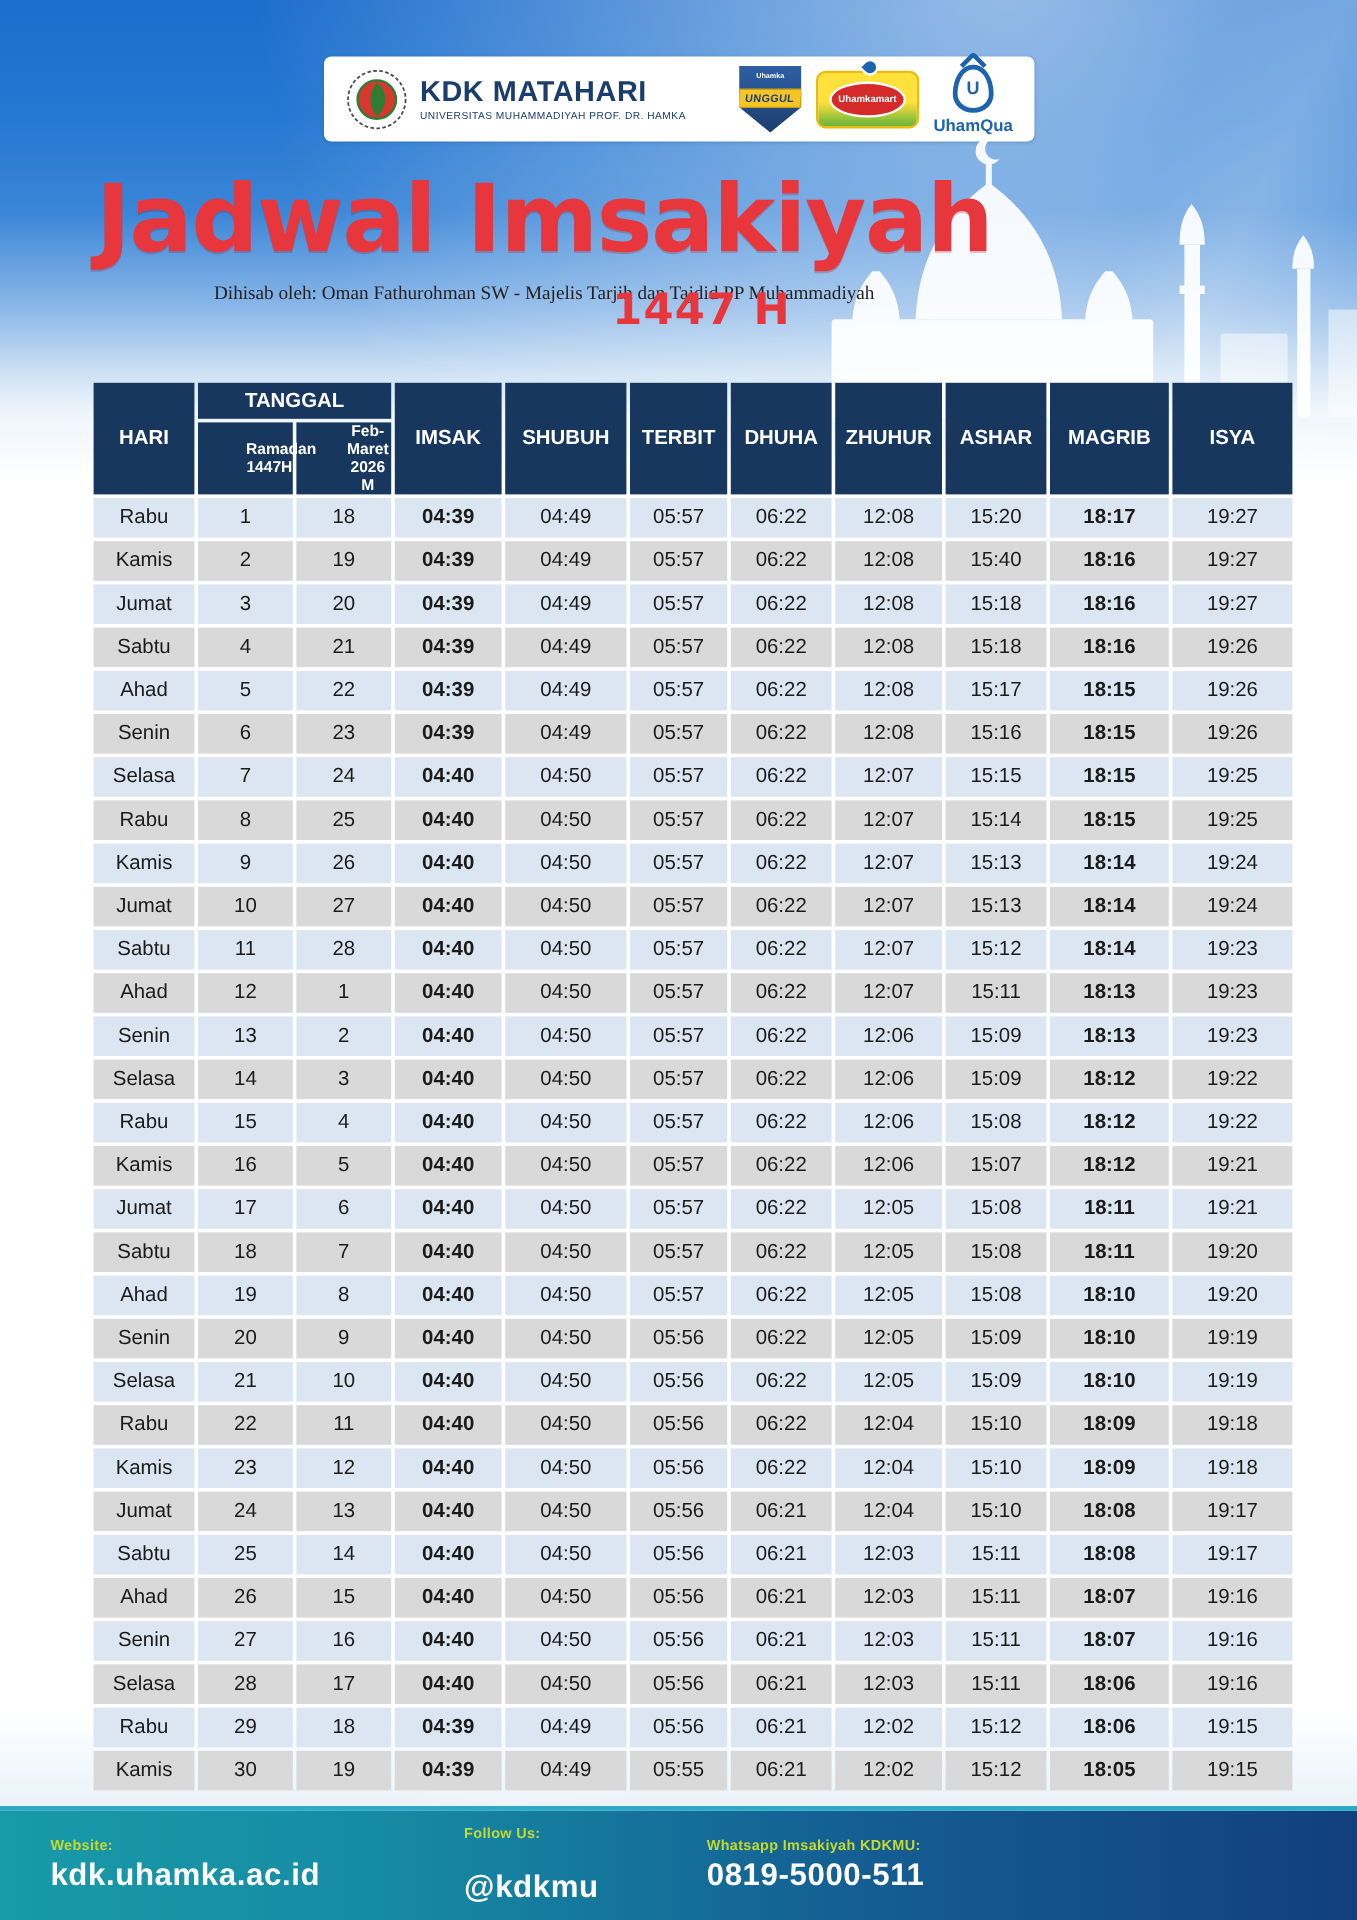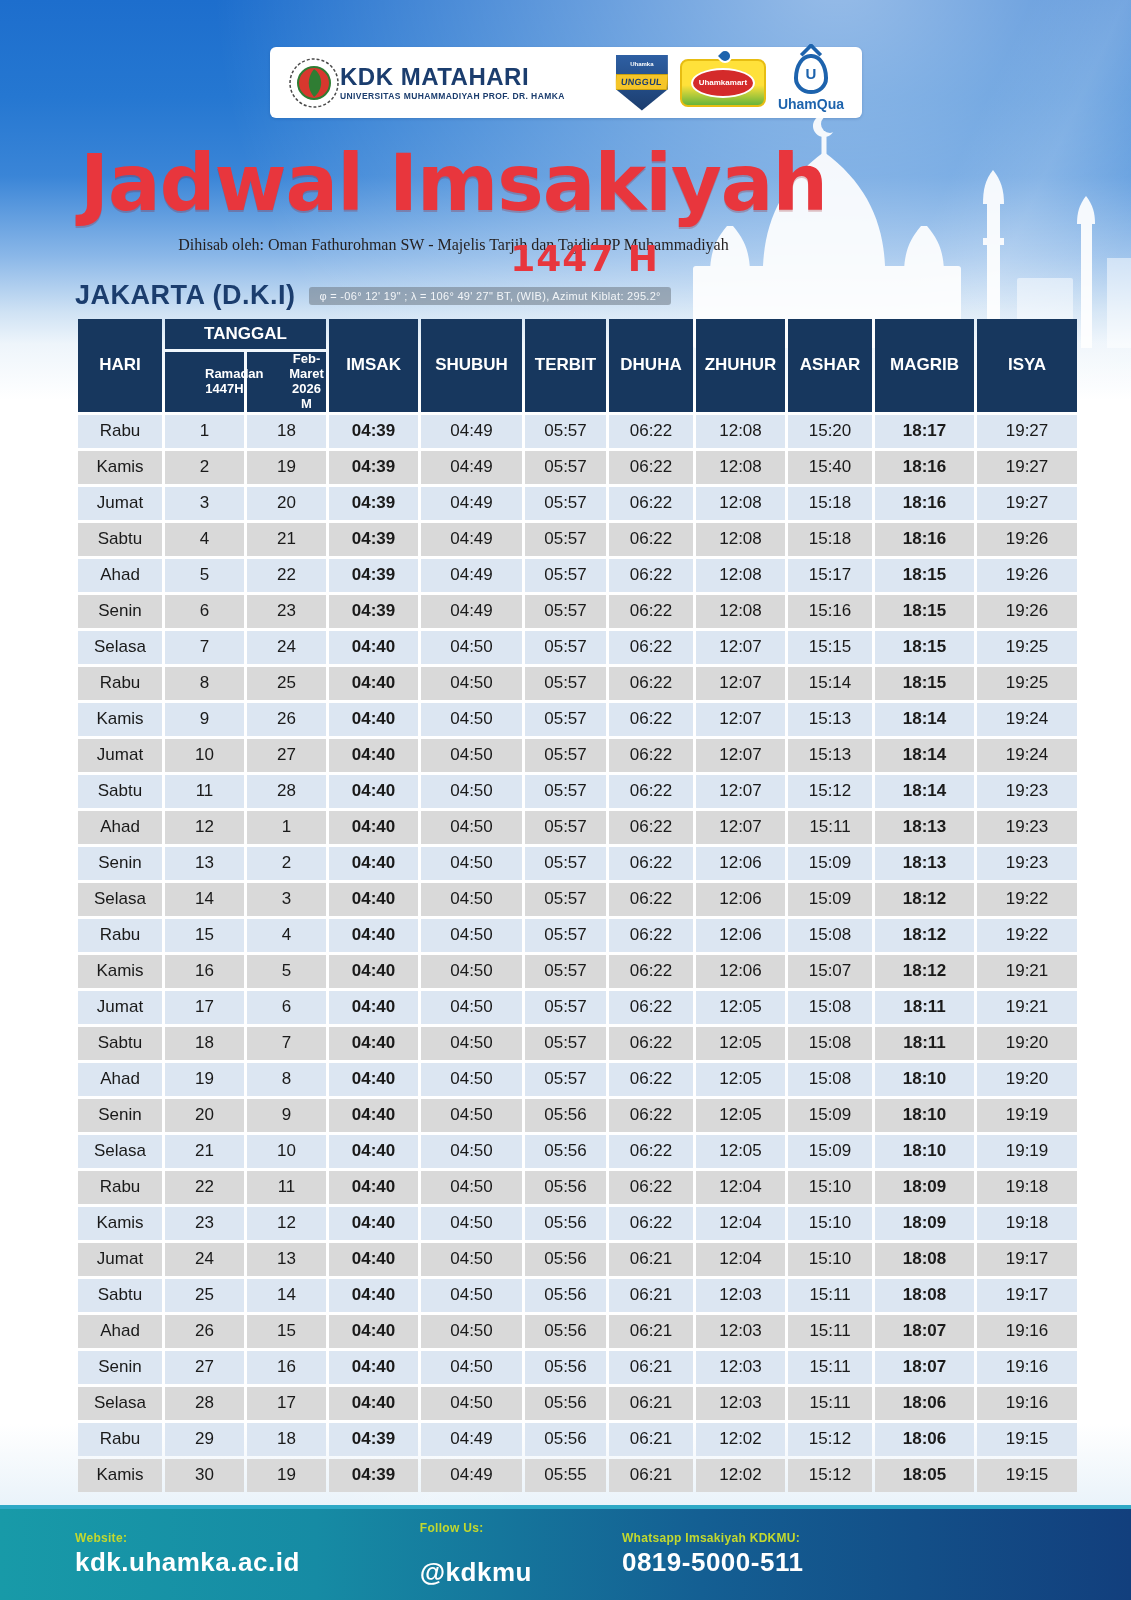--- a/index.html
+++ b/index.html
@@ -21,24 +21,24 @@
     pointer-events:none;
   }
 
   
   .logo-card {
     position:absolute; left:270px; top:47px; width:592px; height:71px;
     background:#ffffff; border-radius:6px;
     display:flex; align-items:center; padding:0 18px; gap:14px;
     box-shadow:0 1px 3px rgba(0,40,90,.18);
   }
-  .kdk-brand { display:flex; align-items:center; flex:1; }
+  .kdk-brand { display:flex; align-items:center; gap:10px; flex:1; }
   .kdk-text  { display:flex; flex-direction:column; line-height:1.05; }
   .kdk-name  { color:#1b3d6e; font-weight:bold; font-size:24px; letter-spacing:.5px; }
-  .kdk-sub   { color:#1b3d6e; font-weight:bold; font-size:8.5px; letter-spacing:.4px; margin-top:2px; }
+  .kdk-sub   { color:#1b3d6e; font-weight:normal; font-size:8.5px; letter-spacing:.4px; margin-top:2px; }
   .badge-row { display:flex; align-items:center; gap:12px; }
 
   .shield {
     width:52px; height:56px; position:relative;
     background:linear-gradient(180deg,#2e5fa3,#1b3d6e);
     clip-path:polygon(0 0,100% 0,100% 62%,50% 100%,0 62%);
     display:flex; flex-direction:column; align-items:center; justify-content:flex-start;
     padding-top:6px;
   }
   .shield .s-top { color:#fff; font-size:6px; font-weight:bold; }
@@ -129,21 +129,21 @@
   
   .footer {
     position:absolute; left:0; bottom:0; width:1131px; height:95px;
     background:linear-gradient(90deg,#189aa8 0%, #168ba4 28%, #145f93 62%, #123f7d 100%);
     border-top:4px solid #2fa9c6;
     display:flex; align-items:center; z-index:3;
   }
   .f-block { display:flex; flex-direction:column; justify-content:center; }
   .f-label { color:#c3d92e; font-size:12px; font-weight:bold; letter-spacing:.3px; }
   .f-value { color:#ffffff; font-size:26px; font-weight:bold; margin-top:2px; letter-spacing:.5px; }
-  .f-web    { margin-left:75px;justify-content:flex-end; }
+  .f-web    { margin-left:42px;justify-content:flex-end; }
   .f-follow { margin-left:120px;gap:20px; }
   .f-wa     { margin-left:90px; }
   .f-slogan { margin-left:auto; margin-right:70px; display:flex; align-items:center; }
   .slogan-stack { display:flex; flex-direction:column; align-items:flex-end; line-height:1.05; margin-right:2px; }
   .slogan-stack span { color:#ffffff; font-weight:bold; font-size:17px; }
   .baik { color:#f2e71d; font-weight:bold; font-size:60px; letter-spacing:2px; line-height:.9; }
 </style>
 </head>
 <body>
 
@@ -203,24 +203,20 @@
       </div>
     </div>
   </div>
 
   <div class="title-wrap">
     <div class="main-title">Jadwal Imsakiyah</div>
     <div class="hisab">Dihisab oleh: Oman Fathurohman SW - Majelis Tarjih dan Tajdid PP Muhammadiyah</div>
     <div class="year-h">1447 H</div>
   </div>
 
-  <div class="loc-row">
-    <span class="city">JAKARTA (D.K.I)</span>
-    <span class="coords">φ = -06° 12' 19"  ;  λ = 106° 49' 27" BT, (WIB), Azimut Kiblat: 295.2°</span>
-  </div>
 
   <table class="sched">
     <colgroup>
       <col class="col-hari">
         <col class="col-rmd">
         <col class="col-feb">
       <col class="col-imsak">
         <col class="col-shubuh">
         <col class="col-terbit">
         <col class="col-dhuha">

